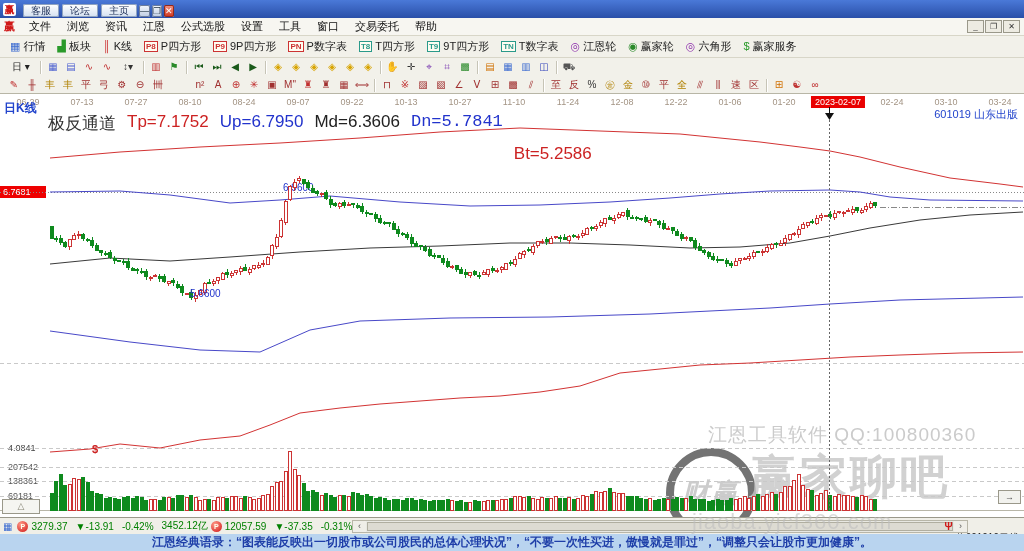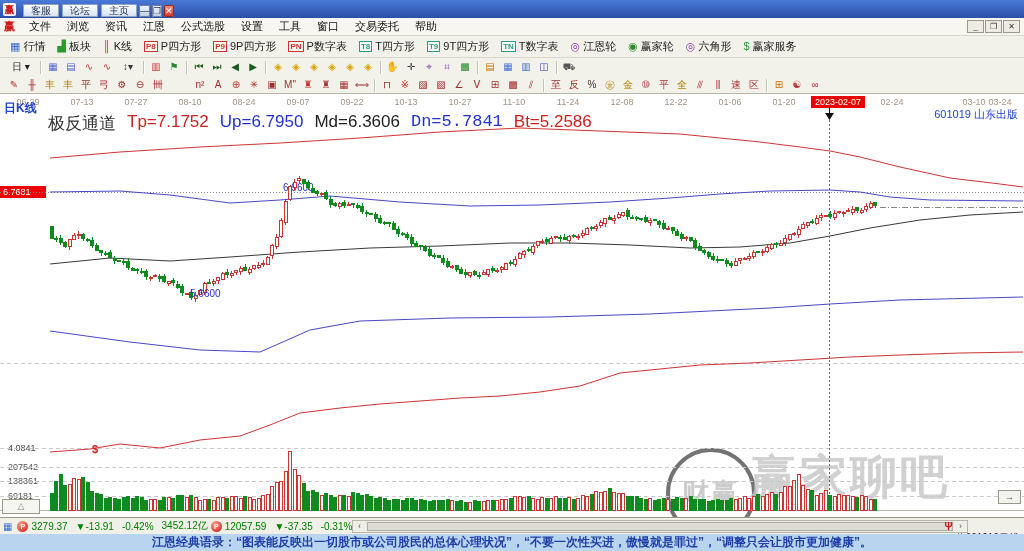--- a/index.html
+++ b/index.html
@@ -49,23 +49,23 @@
   .klabel{position:absolute;left:4px;top:6px;color:#2244cc;font-size:12px;font-weight:bold;}
   .stocklabel{position:absolute;right:6px;top:13px;color:#2244cc;font-size:11px;}
   .indrow{position:absolute;left:48px;top:18px;display:flex;gap:11px;font-size:17px;}
   .pricetag{position:absolute;left:0;top:92px;width:46px;height:12px;background:#ee0000;color:#fff;
     font-size:9px;line-height:12px;padding-left:3px;}
   .paneminlabel{position:absolute;left:8px;top:349px;font-size:9px;color:#444;}
   .vlabel{position:absolute;left:8px;font-size:9px;color:#555;}
   .wm-line{position:absolute;left:708px;top:328px;font-size:19px;color:#cbcbcb;letter-spacing:1px;}
   .wm-brand{position:absolute;left:750px;top:352px;font-size:47px;font-weight:bold;color:#c6c6c6;
     opacity:.8;letter-spacing:3px;}
-  .wm-seal{position:absolute;left:666px;top:354px;width:90px;height:90px;border:4px solid #737373;
+  .wm-seal{position:absolute;left:666px;top:354px;width:90px;height:90px;border:8px solid #737373;
     border-radius:50%;color:#cccccc;font-size:27px;font-weight:bold;display:flex;align-items:center;
-    justify-content:center;letter-spacing:2px;}
+    justify-content:center;letter-spacing:2px;font-style:italic;}
 
   
   #chart-svg{position:absolute;left:0;top:0;z-index:2;pointer-events:none;}
   .expandbtn{position:absolute;left:2px;top:499px;width:38px;height:15px;z-index:4;background:#f5f5f1;
     border:1px solid #9a988a;color:#8a8878;font-size:9px;line-height:13px;text-align:center;}
   .scrollrightbtn{position:absolute;left:998px;top:490px;width:23px;height:14px;z-index:4;background:#f2f2ee;
     border:1px solid #9a988a;color:#555;font-size:9px;line-height:12px;text-align:center;}
   .wm-domain{position:absolute;left:692px;top:509px;z-index:6;font-size:22px;color:#bdbdbd;opacity:.55;
     pointer-events:none;letter-spacing:1px;}
 
@@ -258,52 +258,53 @@
         <span class="icell" style="color: rgb(160, 48, 48);">速</span>
         <span class="icell" style="color: rgb(160, 48, 48);">区</span>
         <span class="tsep"></span>
         <span class="icell" style="color: rgb(208, 112, 0);">⊞</span>
         <span class="icell" style="color: rgb(192, 51, 51);">☯</span>
         <span class="icell" style="color: rgb(192, 48, 48);">∞</span>
       </div>
   </div>
 
   <div class="chart">
+    <div class="wm-line">江恩工具软件  QQ:100800360</div>
     <div class="wm-seal">财赢</div>
     <div class="wm-brand">赢家聊吧</div>
     <div class="daterow" id="date-row">
         <span style="left: 28px;">06-29</span>
         <span style="left: 82px;">07-13</span>
         <span style="left: 136px;">07-27</span>
         <span style="left: 190px;">08-10</span>
         <span style="left: 244px;">08-24</span>
         <span style="left: 298px;">09-07</span>
         <span style="left: 352px;">09-22</span>
         <span style="left: 406px;">10-13</span>
         <span style="left: 460px;">10-27</span>
         <span style="left: 514px;">11-10</span>
         <span style="left: 568px;">11-24</span>
         <span style="left: 622px;">12-08</span>
         <span style="left: 676px;">12-22</span>
         <span style="left: 730px;">01-06</span>
         <span style="left: 784px;">01-20</span>
         <span class="date-hl" style="left: 838px;">2023-02-07</span>
         <span style="left: 892px;">02-24</span>
-        <span style="left: 974px;">03-10</span>
+        <span style="left: 946px;">03-10</span>
         <span style="left: 1000px;">03-24</span>
       </div>
     <div class="klabel">日K线</div>
     <div class="stocklabel">601019  山东出版</div>
     <div class="indrow" id="indicator-row">
         <span style="color: rgb(51, 51, 51);">极反通道</span>
         <span style="color: rgb(204, 34, 34);">Tp=7.1752</span>
         <span style="color: rgb(34, 51, 204);">Up=6.7950</span>
         <span style="color: rgb(34, 34, 34);">Md=6.3606</span>
         <span style="color: rgb(34, 51, 204); font-family: Liberation Mono, monospace;">Dn=5.7841</span>
-        <span style="color: rgb(204, 34, 34);">Bt=5.2586</span>
+        <span style="color: rgb(204, 34, 34); margin-top: 32px;">Bt=5.2586</span>
       </div>
     <div class="pricetag">6.7681</div>
     <div class="paneminlabel">4.0841</div>
     <div class="vlabel" style="top:368px">207542</div>
     <div class="vlabel" style="top:382px">138361</div>
     <div class="vlabel" style="top:397px">69181</div>
   </div>
 
   <svg id="chart-svg" width="1024" height="551">
       <g shape-rendering="crispEdges">
@@ -878,20 +879,21 @@
       </g>
       <line x1="829.5" y1="112" x2="829.5" y2="510" stroke="#666" stroke-dasharray="2,2"></line>
       <line x1="829.5" y1="107" x2="829.5" y2="113" stroke="#111"></line>
       <polygon points="825,113 834,113 829.5,120" fill="#111"></polygon>
       <text x="190" y="297" fill="#2233cc" font-size="10">5.6600</text>
       <text x="92" y="453" fill="#cc2222" font-size="11" font-weight="bold">$</text>
     </svg>
 
   <div class="expandbtn">△</div>
   <div class="scrollrightbtn">→</div>
+  <div class="wm-domain">jiaoba.yjcf360.com</div>
 
   <div class="statusbar">
     <span class="sicon-grid">▦</span>
     <span class="sball">P</span>
     <span class="green">3279.37</span>
       <span class="sgap"></span>
     <span class="green">▼-13.91</span>
       <span class="sgap"></span>
     <span class="green">-0.42%</span>
       <span class="sgap"></span>

